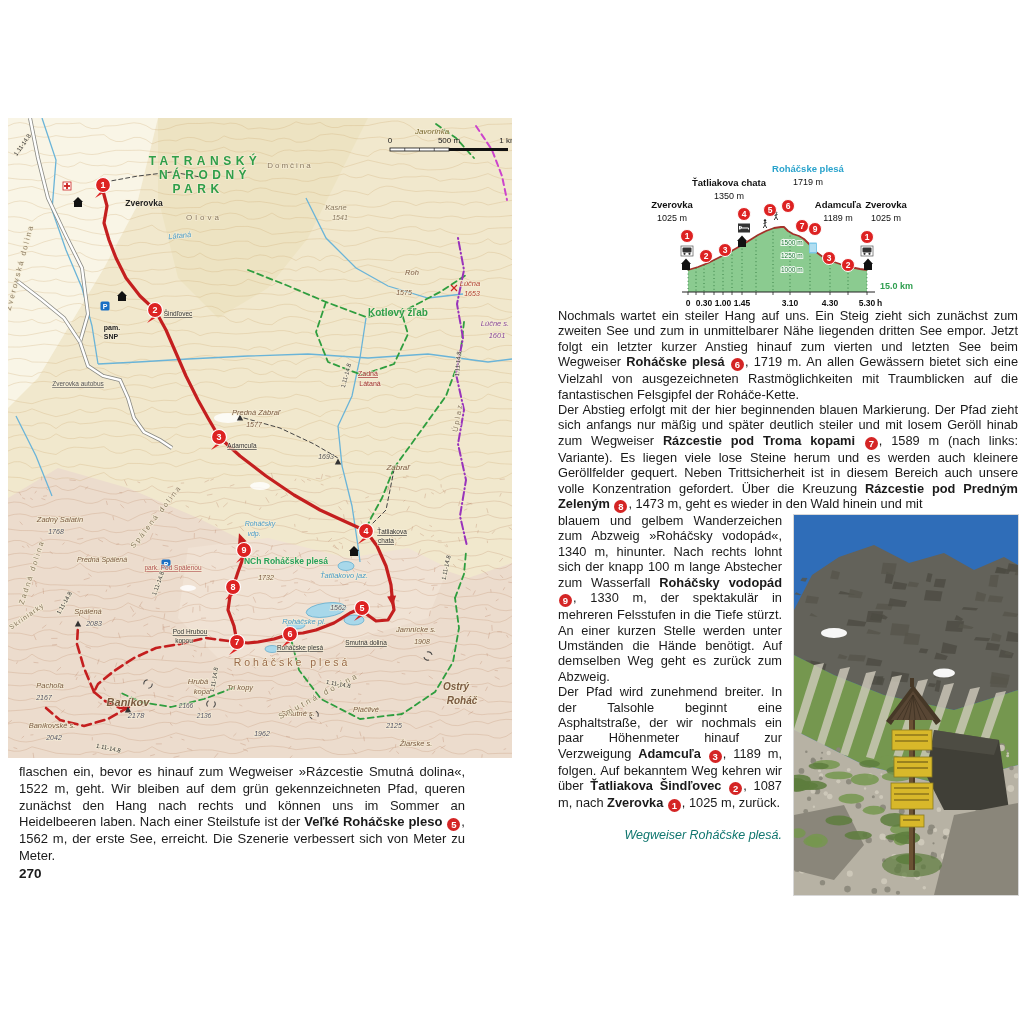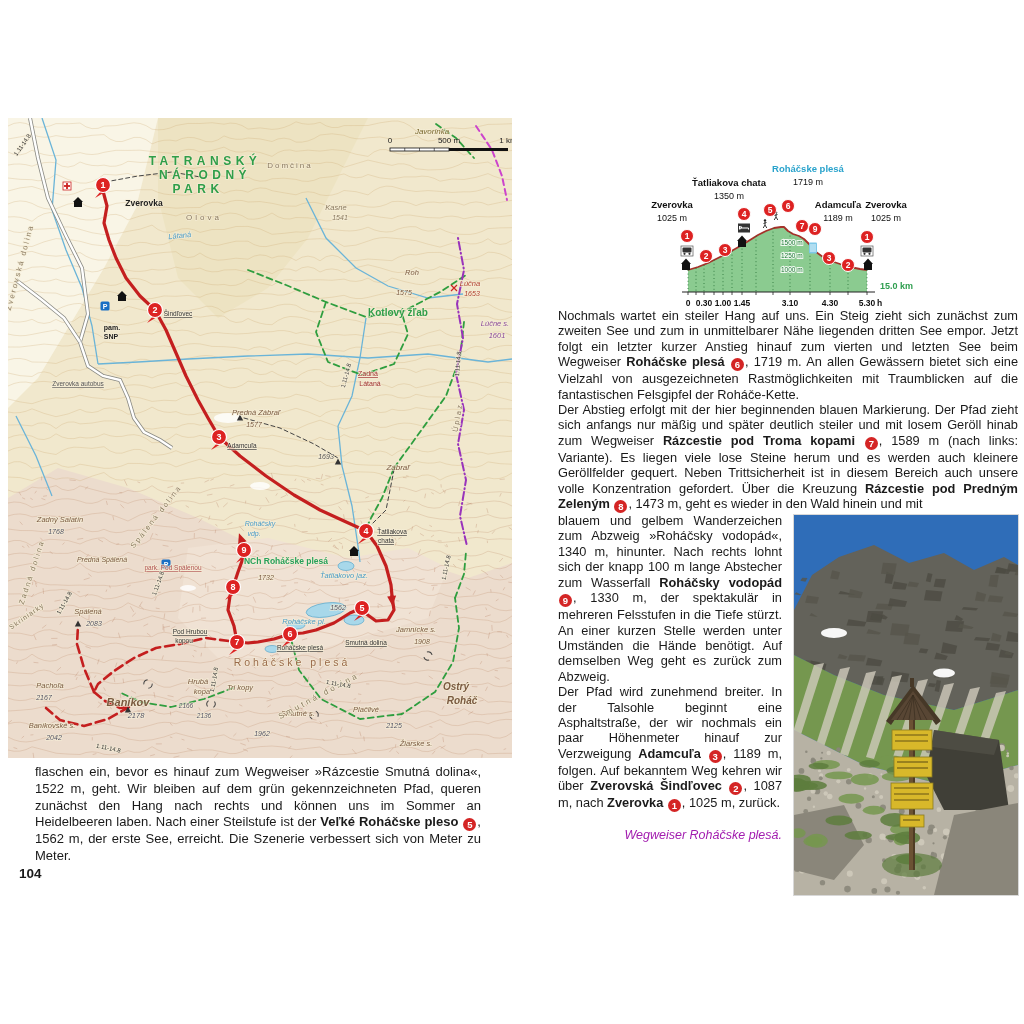--- a/index.html
+++ b/index.html
@@ -2,30 +2,30 @@
 <html><head>
 <meta charset="utf-8">
 <style>
   html,body{margin:0;padding:0;background:#fff;}
   .page{position:relative;width:1024px;height:1024px;background:#fff;overflow:hidden;
         font-family:"Liberation Sans",sans-serif;color:#1a1a1a;}
   svg text{font-family:"Liberation Sans",sans-serif;}
   #map{position:absolute;left:8px;top:118px;width:504px;height:640px;}
   #profile{position:absolute;left:632px;top:148px;width:400px;height:170px;}
   #article{position:absolute;left:558px;top:308px;width:460px;}
-  #leftblock{position:absolute;left:35px;top:764px;width:446px;}
+  #leftblock{position:absolute;left:19px;top:764px;width:446px;}
   .para{text-align:justify;font-size:12.8px;line-height:15.4px;}
   #leftblock .para{font-size:13px;line-height:16.8px;}
   .para b{font-weight:bold;}
   .wpt{display:inline-block;width:13px;height:13px;border-radius:50%;background:#d42525;
        color:#fff;font-weight:bold;font-size:9.5px;line-height:13px;text-align:center;
        vertical-align:-2px;margin:0 1px;font-style:normal;}
   .photo-float{float:right;width:224px;height:380px;margin:2px 0 10px 12px;}
   .photo-float svg{display:block;width:224px;height:380px;outline:1px solid #d8d8d8;}
-  .caption{font-style:italic;text-align:right;font-size:12.5px;margin-top:16px;color:#a21caf;}
+  .caption{font-style:italic;text-align:right;font-size:12.5px;margin-top:16px;color:#0f766e;}
   #pagenum{position:absolute;left:19px;top:866px;font-weight:bold;font-size:13.5px;}
 </style>
 </head>
 <body>
 
 <div class="page">
   <svg id="map" viewBox="0 0 504 640">
       <g>
         <polygon points="0,0 504,0 504,640 0,640" fill="#f1e8cd"></polygon>
         <polygon points="0,0 150,0 128,90 96,150 60,210 30,260 0,290" fill="#f9f5e6"></polygon>
@@ -1198,22 +1198,22 @@
               <rect x="97" y="268" width="42" height="26" fill="#d8b82a" stroke="#8a7a20" stroke-width="0.8"></rect>
               <line x1="100" y1="273" x2="135" y2="273" stroke="#4a3c10" stroke-width="1.1" opacity="0.8"></line>
               <line x1="100" y1="279" x2="135" y2="279" stroke="#4a3c10" stroke-width="1.1" opacity="0.8"></line>
               <line x1="100" y1="285" x2="135" y2="285" stroke="#4a3c10" stroke-width="1.1" opacity="0.8"></line>
               <rect x="106" y="300" width="24" height="12" fill="#d8b82a" stroke="#8a7a20" stroke-width="0.8"></rect>
               <line x1="109" y1="305" x2="126" y2="305" stroke="#4a3c10" stroke-width="1.1" opacity="0.8"></line>
             </g>
           </svg>
         </span><span>blauem und gelbem Wanderzeichen zum Abzweig »Roháčsky vodopád«, 1340 m, hinunter. Nach rechts lohnt sich der knapp 100 m lange Abstecher zum Wasserfall <b>Roháčsky vodopád </b><span class="wpt">9</span>, 1330 m, der spektakulär in mehreren Felsstufen in die Tiefe stürzt. An einer kurzen Stelle werden unter Umständen die Hände benötigt. Auf demselben Weg geht es zurück zum Abzweig.</span>
     </div>
-    <div class="para">Der Pfad wird zunehmend breiter. In der Talsohle beginnt eine Asphaltstraße, der wir nochmals ein paar Höhenmeter hinauf zur Verzweigung <b>Adamcuľa </b><span class="wpt">3</span>, 1189 m, folgen. Auf bekanntem Weg kehren wir über <b>Zverovská Šindľovec </b><span class="wpt">2</span>, 1087 m, nach <b>Zverovka </b><span class="wpt">1</span>, 1025 m, zurück.</div>
+    <div class="para">Der Pfad wird zunehmend breiter. In der Talsohle beginnt eine Asphaltstraße, der wir nochmals ein paar Höhenmeter hinauf zur Verzweigung <b>Adamcuľa </b><span class="wpt">3</span>, 1189 m, folgen. Auf bekanntem Weg kehren wir über <b>Ťatliakova Šindľovec </b><span class="wpt">2</span>, 1087 m, nach <b>Zverovka </b><span class="wpt">1</span>, 1025 m, zurück.</div>
     <div class="caption">Wegweiser Roháčske plesá.</div>
   </div>
 
   <div id="leftblock">
     <div class="para">flaschen ein, bevor es hinauf zum Wegweiser »Rázcestie Smutná dolina«, 1522 m, geht. Wir bleiben auf dem grün gekennzeichneten Pfad, queren zunächst den Hang nach rechts und können uns im Sommer an Heidelbeeren laben. Nach einer Steilstufe ist der <b>Veľké Roháčske pleso </b><span class="wpt">5</span>, 1562 m, der erste See, erreicht. Die Szenerie verbessert sich von Meter zu Meter.</div>
   </div>
 
-  <div id="pagenum">104</div>
+  <div id="pagenum">270</div>
 </div>
 
 </body></html>

